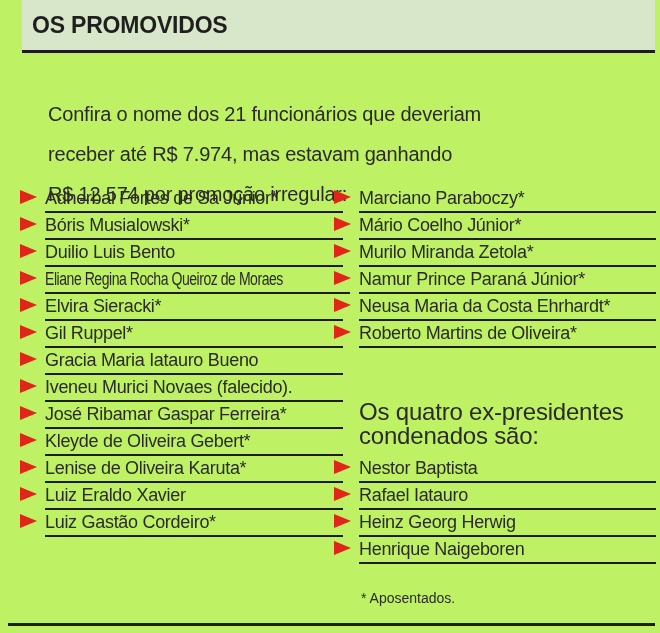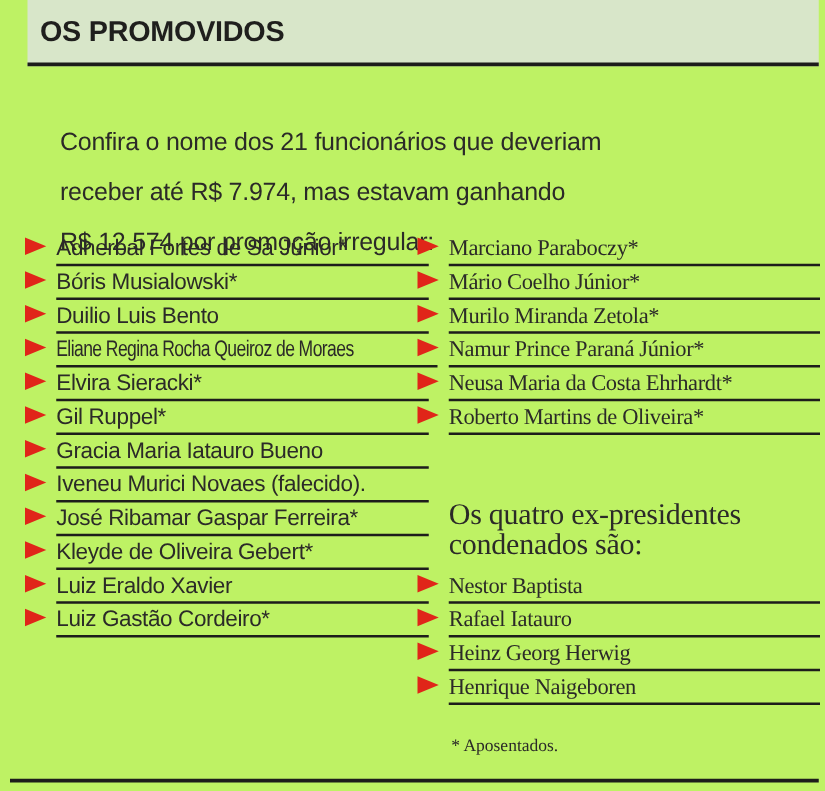--- a/index.html
+++ b/index.html
@@ -36,21 +36,21 @@
     left: 36px; top: 82px;
     margin: 12px;
     font-size: 20px;
     line-height: 40px;
     letter-spacing: -0.2px;
     white-space: pre-line;
     color: var(--text-dark, #2b2a28);
   }
   .col { position: absolute; top: 186px; }
   .col.left  { left: 20px;   width: 323px; }
-  .col.right { left: 334px; width: 322px; font-family: Liberation Serif, serif; }
+  .col.right { left: 334px; width: 322px; }
   .row { display: flex; height: 27px; }
   .row.tall { height: 54px; }
   .bullet {
     flex: none;
     width: 0; height: 0;
     border-left: 17px solid var(--bullet-red, #e02519);
     border-top: 7px solid transparent;
     border-bottom: 7px solid transparent;
     margin: 4px 8px 0 0;
   }
@@ -141,20 +141,24 @@
     <div class="row">
       <span class="bullet"></span>
       <span class="cell"><span class="name">José Ribamar Gaspar Ferreira*</span></span>
     </div>
     <div class="row">
       <span class="bullet"></span>
       <span class="cell"><span class="name">Kleyde de Oliveira Gebert*</span></span>
     </div>
     <div class="row">
       <span class="bullet"></span>
+      <span class="cell"><span class="name">Lenise de Oliveira Karuta*</span></span>
+    </div>
+    <div class="row">
+      <span class="bullet"></span>
       <span class="cell"><span class="name">Luiz Eraldo Xavier</span></span>
     </div>
     <div class="row">
       <span class="bullet"></span>
       <span class="cell"><span class="name">Luiz Gastão Cordeiro*</span></span>
     </div>
   </div>
 
   <div class="col right">
     <div class="row">

